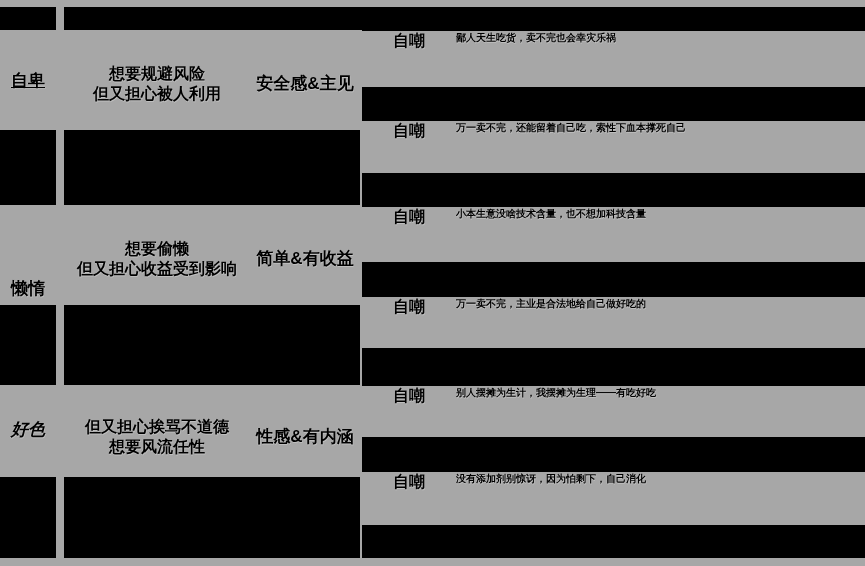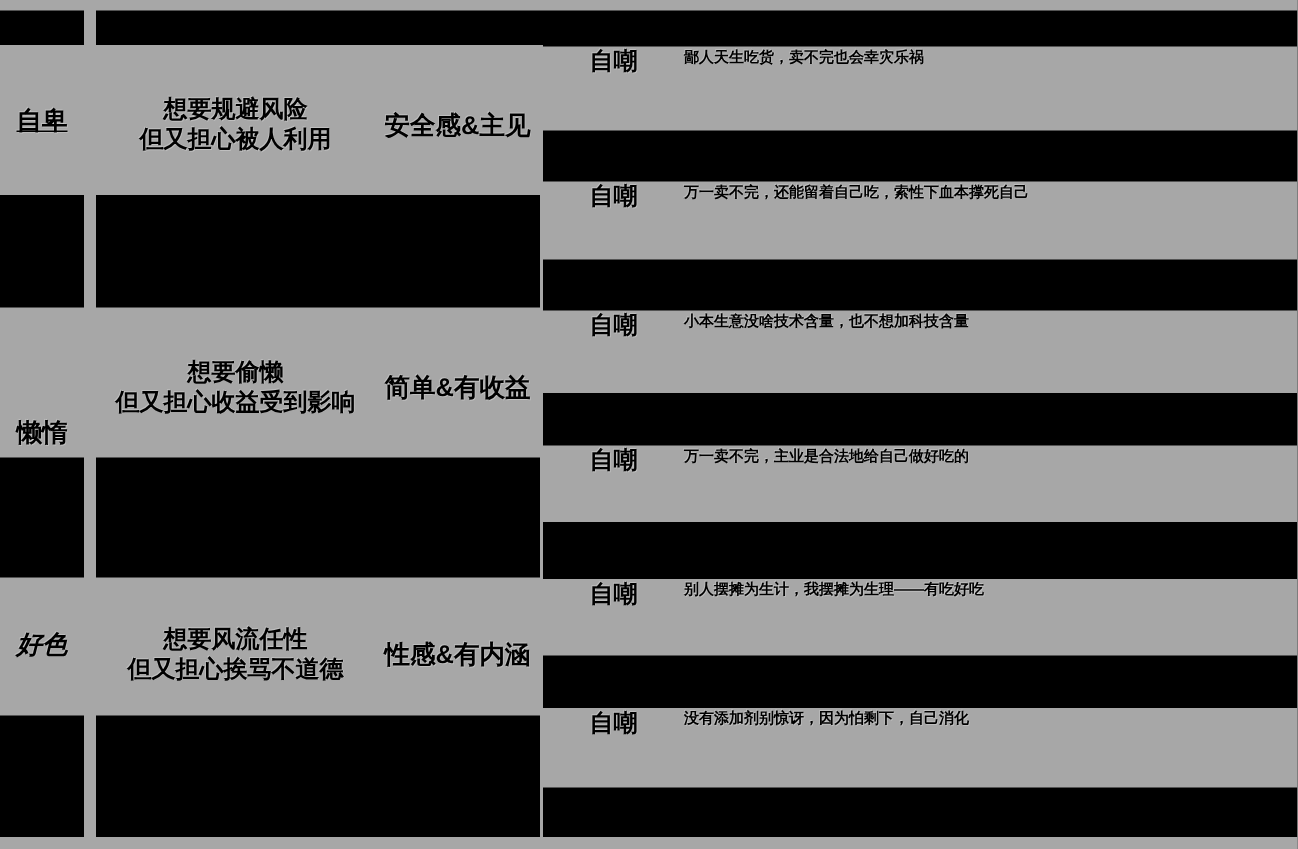--- a/index.html
+++ b/index.html
@@ -86,22 +86,22 @@
     <span class="tag txt-halo">自嘲</span>
     <span class="quote txt-halo">小本生意没啥技术含量，也不想加科技含量</span>
   </div>
   <div class="card" style="top:297px;height:51px;">
     <span class="tag txt-halo">自嘲</span>
     <span class="quote txt-halo">万一卖不完，主业是合法地给自己做好吃的</span>
   </div>
 
   <div class="sec-label txt-halo" style="top:418px;font-style:italic;">好色</div>
   <div class="motivation txt-halo" style="top:417px;">
+    <div>但又担心挨骂不道德</div>
     <div>想要风流任性</div>
-    <div>但又担心挨骂不道德</div>
   </div>
   <div class="value txt-halo" style="top:427px;">性感&amp;有内涵</div>
 
   <div class="card" style="top:386px;height:51px;">
     <span class="tag txt-halo">自嘲</span>
     <span class="quote txt-halo">别人摆摊为生计，我摆摊为生理——有吃好吃</span>
   </div>
   <div class="card" style="top:472px;height:53px;">
     <span class="tag txt-halo">自嘲</span>
     <span class="quote txt-halo">没有添加剂别惊讶，因为怕剩下，自己消化</span>

